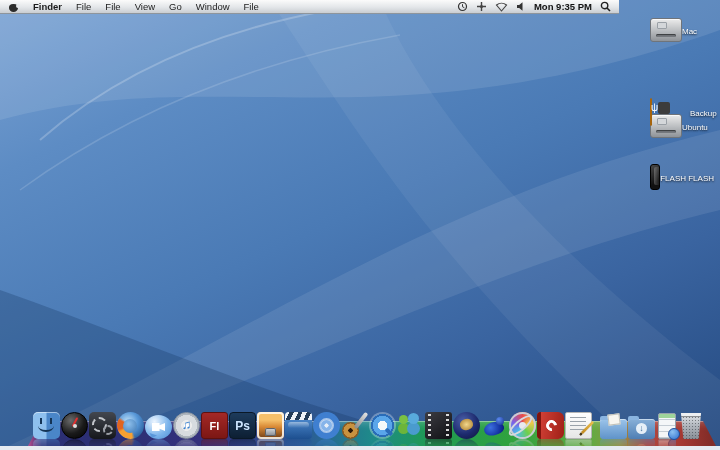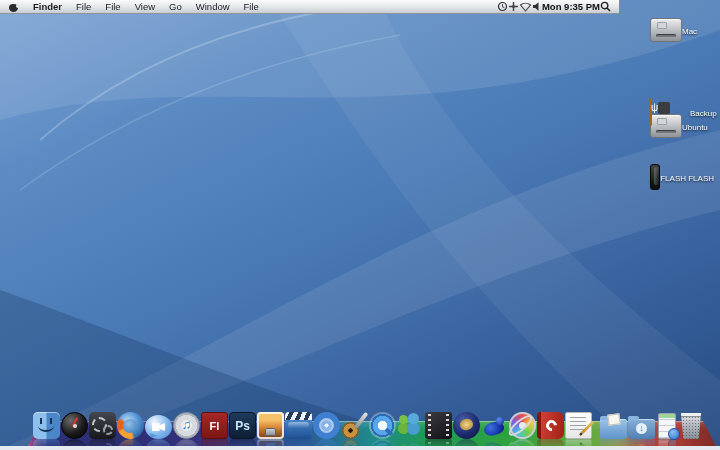--- a/index.html
+++ b/index.html
@@ -10,21 +10,21 @@
   .wallpaper{position:absolute;inset:0;background:linear-gradient(155deg,#7ba3d4 0%,#5d8cc4 22%,#4a7ab5 48%,#3a64a0 72%,#24497f 100%);}
   .wallpaper svg{position:absolute;inset:0;}
 
   
   .menubar{position:absolute;top:0;left:0;width:619px;height:14px;background:linear-gradient(#fbfbfb,#e3e6e9 55%,#c9cdd1);border-bottom:1px solid #8e959c;display:flex;align-items:center;font-size:9.5px;color:#1c1c1c;z-index:30;box-sizing:border-box;padding:0 4px;}
   .apple{width:10px;height:10px;margin:0 7px 0 5px;position:relative;}
   .apple::before{content:"";position:absolute;left:0;top:2px;width:9px;height:8px;background:#2b2b2b;border-radius:45% 45% 50% 50%;}
   .apple::after{content:"";position:absolute;right:-1px;top:2px;width:4px;height:4px;background:#e4e7ea;border-radius:50%;}
   .menu-item{padding:0 7px;line-height:13px;}
   .menu-item.active{font-weight:bold;}
-  .mb-right{margin-left:auto;display:flex;align-items:center;gap:0;padding-right:4px;}
+  .mb-right{margin-left:auto;display:flex;align-items:center;gap:8px;padding-right:4px;}
   .mb-ic{display:inline-flex;align-items:center;}
   .mb-clock{font-size:9.5px;font-weight:bold;color:#111;white-space:nowrap;}
 
   
   .dclock{position:absolute;left:6px;top:16px;z-index:5;font-style:italic;font-size:8.5px;line-height:11px;color:#3ddfa4;text-shadow:0 1px 1px rgba(0,40,30,.5);font-weight:bold;}
 
   
   .dicons{position:absolute;right:6px;top:14px;width:64px;z-index:5;}
   .dicon{position:absolute;left:0;width:64px;display:flex;flex-direction:row;align-items:center;}
   .dicon .lbl{margin-top:3px;font-size:8px;color:#fff;text-shadow:0 1px 2px rgba(0,0,0,.85);white-space:nowrap;}

